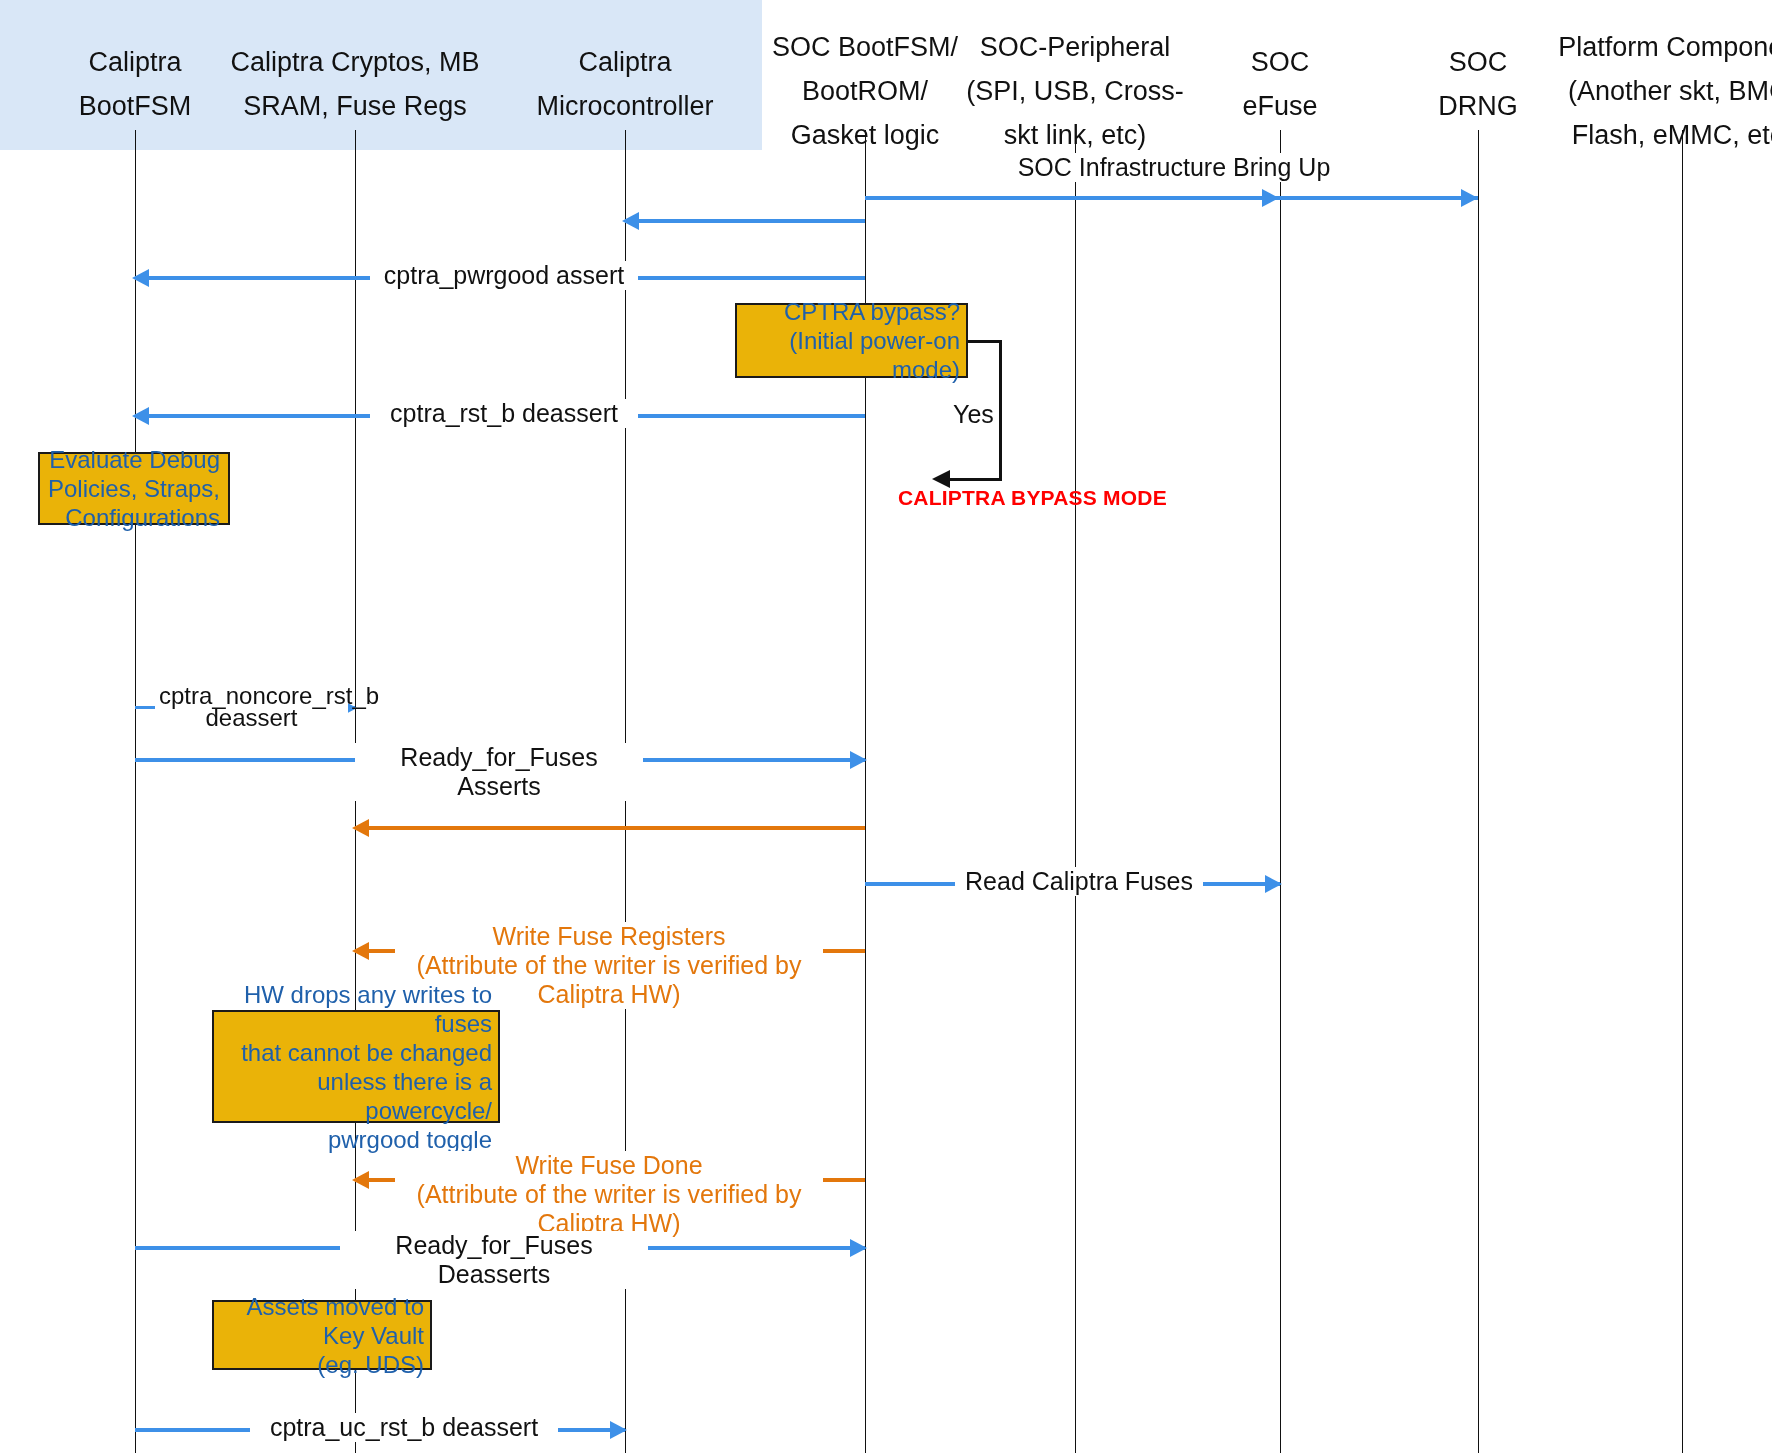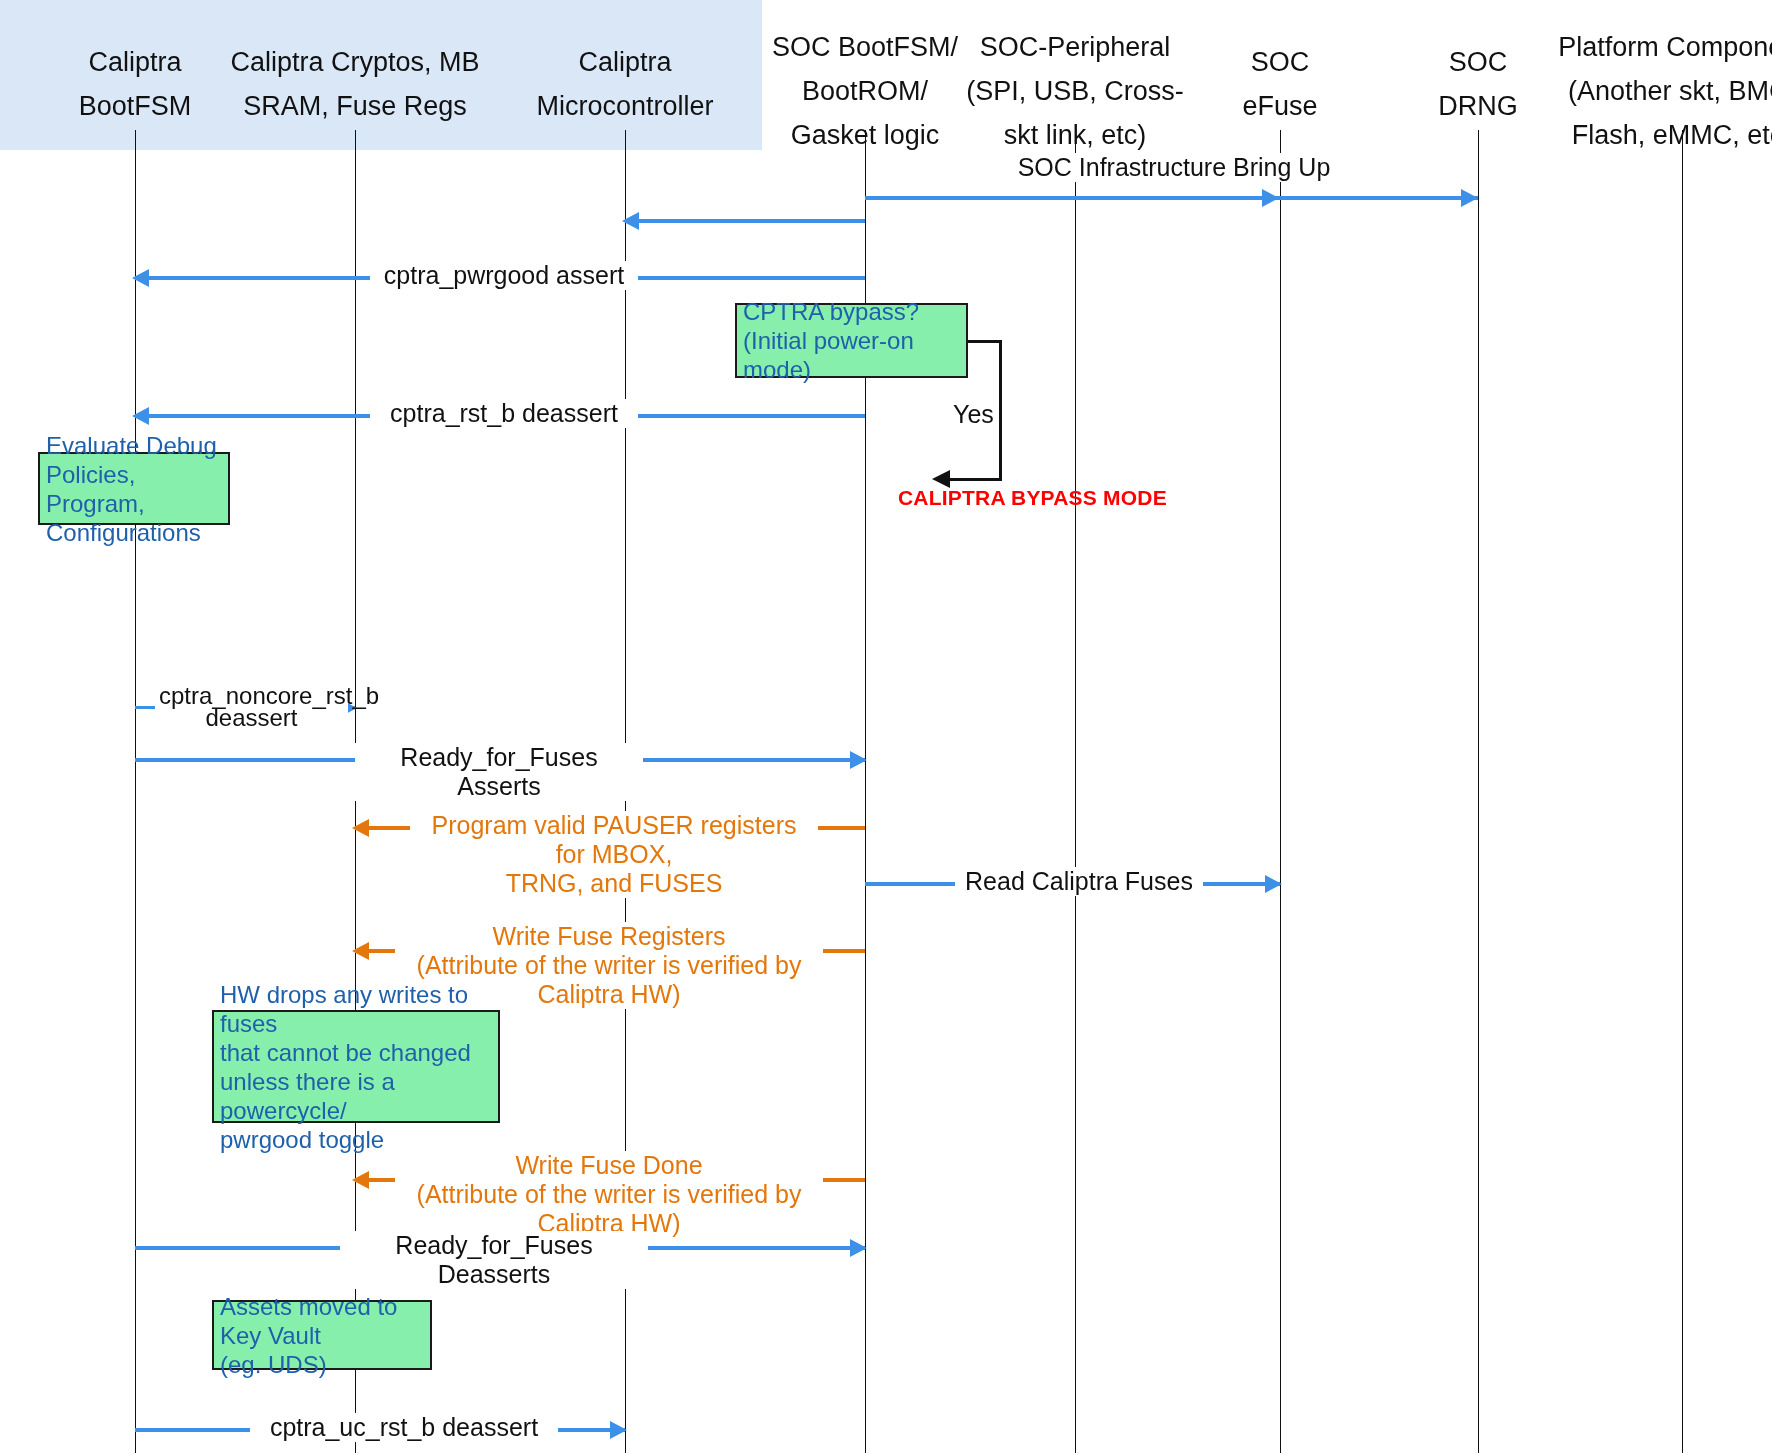--- a/index.html
+++ b/index.html
@@ -22,22 +22,22 @@
   .ah{position:absolute;width:0;height:0;}
   .ah.right.blue{border-top:9px solid transparent;border-bottom:9px solid transparent;border-left:17px solid #3d90e8;}
   .ah.left.blue{border-top:9px solid transparent;border-bottom:9px solid transparent;border-right:17px solid #3d90e8;}
   .ah.left.orange{border-top:9px solid transparent;border-bottom:9px solid transparent;border-right:17px solid #e3770c;}
   .ah.left.black{border-top:9px solid transparent;border-bottom:9px solid transparent;border-right:18px solid #111;}
 
   .mlabel{position:absolute;text-align:center;font-size:25px;line-height:29px;color:#111;background:#fff;padding:0 4px;white-space:pre-line;}
   .mlabel.orange{color:#e3770c;}
   .mlabel.small{font-size:24px;line-height:22px;text-align:center;}
 
-  .note{position:absolute;border:2.5px solid #1a1a1a;background:#86efac;color:#1f60ab;
-        font-size:24px;line-height:29px;text-align:left;display:flex;align-items:center;
+  .note{position:absolute;border:2.5px solid #1a1a1a;background:#eab308;color:#1f60ab;
+        font-size:24px;line-height:29px;text-align:right;display:flex;align-items:center;
         justify-content:center;white-space:pre-line;box-sizing:border-box;padding:4px 6px;}
 
   .bypasslbl{position:absolute;color:#ff0000;font-weight:bold;font-size:21px;letter-spacing:.2px;white-space:nowrap;}
   .yeslbl{position:absolute;color:#111;font-size:25px;}
 
   .loopseg{position:absolute;background:#111;}
 </style>
 </head>
 <body>
 
@@ -94,37 +94,35 @@
   <div class="loopseg" style="left:948px;top:478px;width:54px;height:3px;"></div>
   <div class="ah left black" style="left:932px;top:470px;"></div>
   <div class="yeslbl" style="left:953px;top:400px;">Yes</div>
   <div class="bypasslbl" style="left:898px;top:486px;">CALIPTRA BYPASS MODE</div>
 
   <div class="msg blue" style="left:135px;top:414px;width:730px;"></div>
   <div class="ah left blue" style="left:132px;top:407px;"></div>
   <div class="mlabel" style="left:370px;top:399px;width:260px;">cptra_rst_b deassert</div>
 
   <div class="note" style="left:38px;top:452px;width:192px;height:73px;">Evaluate Debug
-Policies, Program,
+Policies, Straps,
 Configurations</div>
 
 
   <div class="msg blue thin" style="left:135px;top:706px;width:220px;"></div>
   <div class="ah right blue" style="left:340px;top:699px;"></div>
   <div class="mlabel small" style="left:155px;top:685px;width:185px;">cptra_noncore_rst_b
 deassert</div>
 
   <div class="msg blue" style="left:135px;top:758px;width:730px;"></div>
   <div class="ah right blue" style="left:850px;top:751px;"></div>
   <div class="mlabel" style="left:355px;top:743px;width:280px;">Ready_for_Fuses Asserts</div>
 
   <div class="msg orange" style="left:355px;top:826px;width:510px;"></div>
   <div class="ah left orange" style="left:352px;top:819px;"></div>
-  <div class="mlabel orange" style="left:410px;top:811px;width:400px;">Program valid PAUSER registers for MBOX,
-TRNG, and FUSES</div>
 
   <div class="msg blue" style="left:865px;top:882px;width:415px;"></div>
   <div class="ah right blue" style="left:1265px;top:875px;"></div>
   <div class="mlabel" style="left:955px;top:867px;width:240px;">Read Caliptra Fuses</div>
 
   <div class="msg orange" style="left:355px;top:949px;width:510px;"></div>
   <div class="ah left orange" style="left:352px;top:942px;"></div>
   <div class="mlabel orange" style="left:395px;top:922px;width:420px;">Write Fuse Registers
 (Attribute of the writer is verified by Caliptra HW)</div>
 

